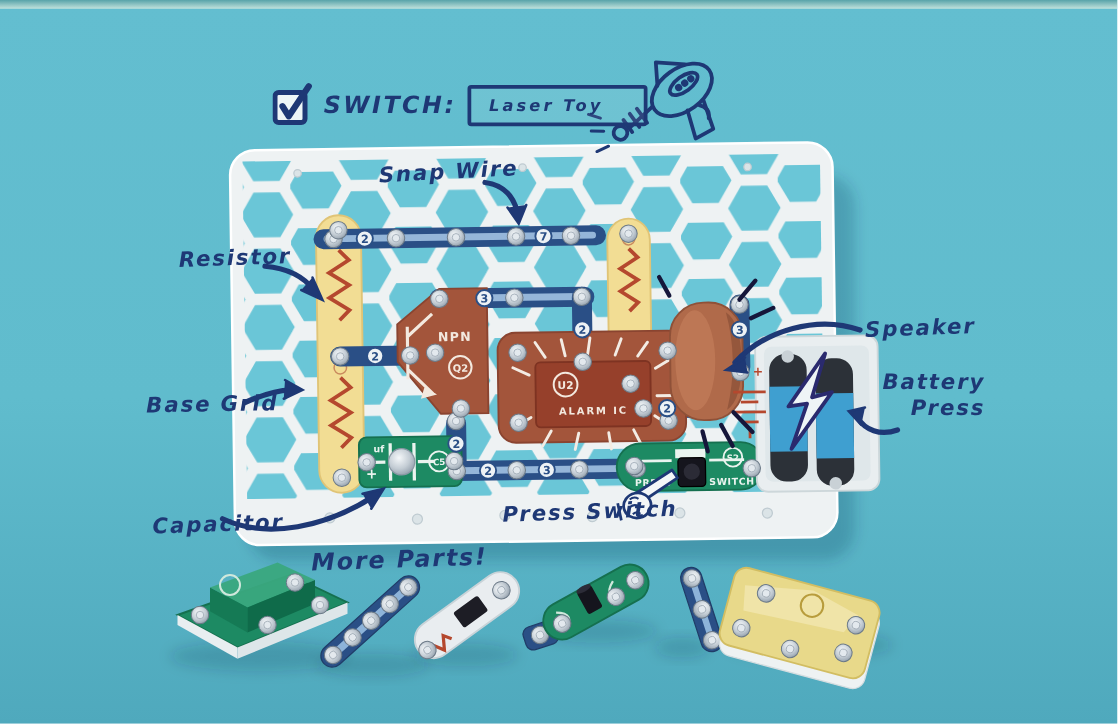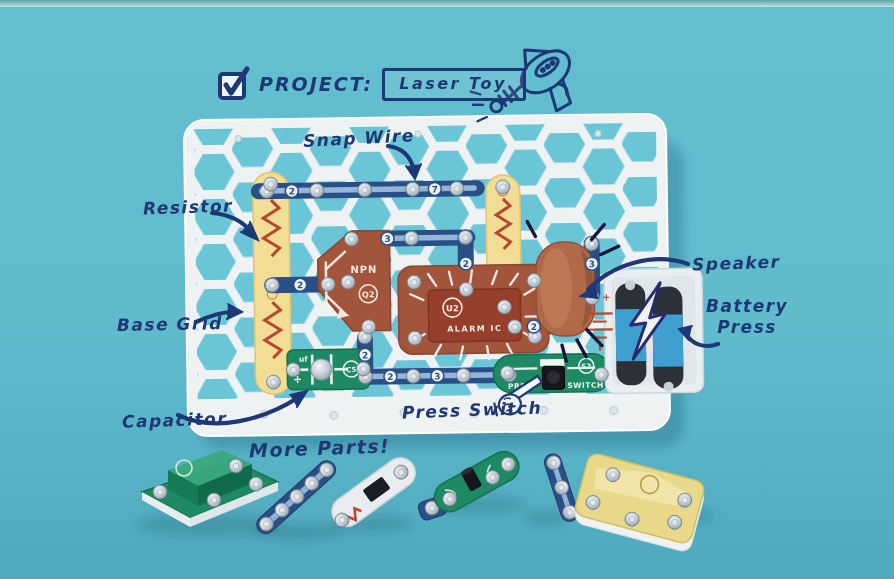--- a/index.html
+++ b/index.html
@@ -18,21 +18,21 @@
   }
   .note.big{font-size:19px;}
   .note.twoline{text-align:center;line-height:21px;}
   
   .header{position:absolute;left:218px;top:66px;display:flex;align-items:center;gap:9px;}
   .project-label{color:#1e3875;font-weight:bold;font-size:19px;letter-spacing:2px;font-style:italic;}
   .title-box{
     border:3.5px solid #1e3875;border-radius:3px;padding:3px 16px 5px 14px;
     min-width:108px;background:rgba(255,255,255,0.08);
   }
-  .title-box span{color:#1e3875;font-weight:bold;font-style:italic;font-size:16px;letter-spacing:2.5px;}
+  .title-box span{color:#1e3875;font-weight:bold;font-style:italic;font-size:13px;letter-spacing:2.5px;}
 </style>
 </head>
 <body>
 
 <div class="scene">
   <div class="topstrip"></div>
 
   <svg class="scene-svg" width="894" height="579" viewBox="0 0 894 579">
     <defs>
       <radialGradient id="snapG" cx="40%" cy="35%" r="75%">
@@ -404,30 +404,30 @@
       <path d="M30,12 q6,7 0,13"></path>
       <path d="M-44,-16 L-52,-22 M-40,-26 L-46,-34 M-48,-4 L-58,-6" stroke-width="2.4"></path>
     </g>
   </svg>
 
   <div class="header">
     <svg width="32" height="36" viewBox="0 0 32 36">
       <rect x="2" y="8" width="24" height="24" rx="3" fill="#eef6f7" stroke="#1e3875" stroke-width="4"></rect>
       <path d="M8,19 L13,27 L29,3" fill="none" stroke="#1e3875" stroke-width="5" stroke-linecap="round" stroke-linejoin="round"></path>
     </svg>
-    <span class="project-label">PROJECT:</span>
+    <span class="project-label">SWITCH:</span>
     <div class="title-box">
       <span>Laser Toy</span>
     </div>
   </div>
 
   <div class="note" style="left:303px;top:128px;transform:rotate(-3deg);">Snap Wire</div>
   <div class="note" style="left:143px;top:197px;transform:rotate(-2deg);">Resistor</div>
   <div class="note" style="left:117px;top:314px;transform:rotate(-1deg);">Base Grid</div>
   <div class="note" style="left:122px;top:410px;transform:rotate(-2deg);">Capacitor</div>
   <div class="note" style="left:402px;top:400px;transform:rotate(-2deg);">Press Switch</div>
   <div class="note" style="left:692px;top:253px;transform:rotate(-2deg);">Speaker</div>
-  <div class="note twoline" style="left:706px;top:296px;">
+  <div class="note twoline" style="left:706px;top:296px;text-align:right;">
     <div>Battery</div>
     <div>Press</div>
   </div>
   <div class="note big" style="left:249px;top:437px;transform:rotate(-2deg);">More Parts!</div>
 </div>
 
 </body></html>

